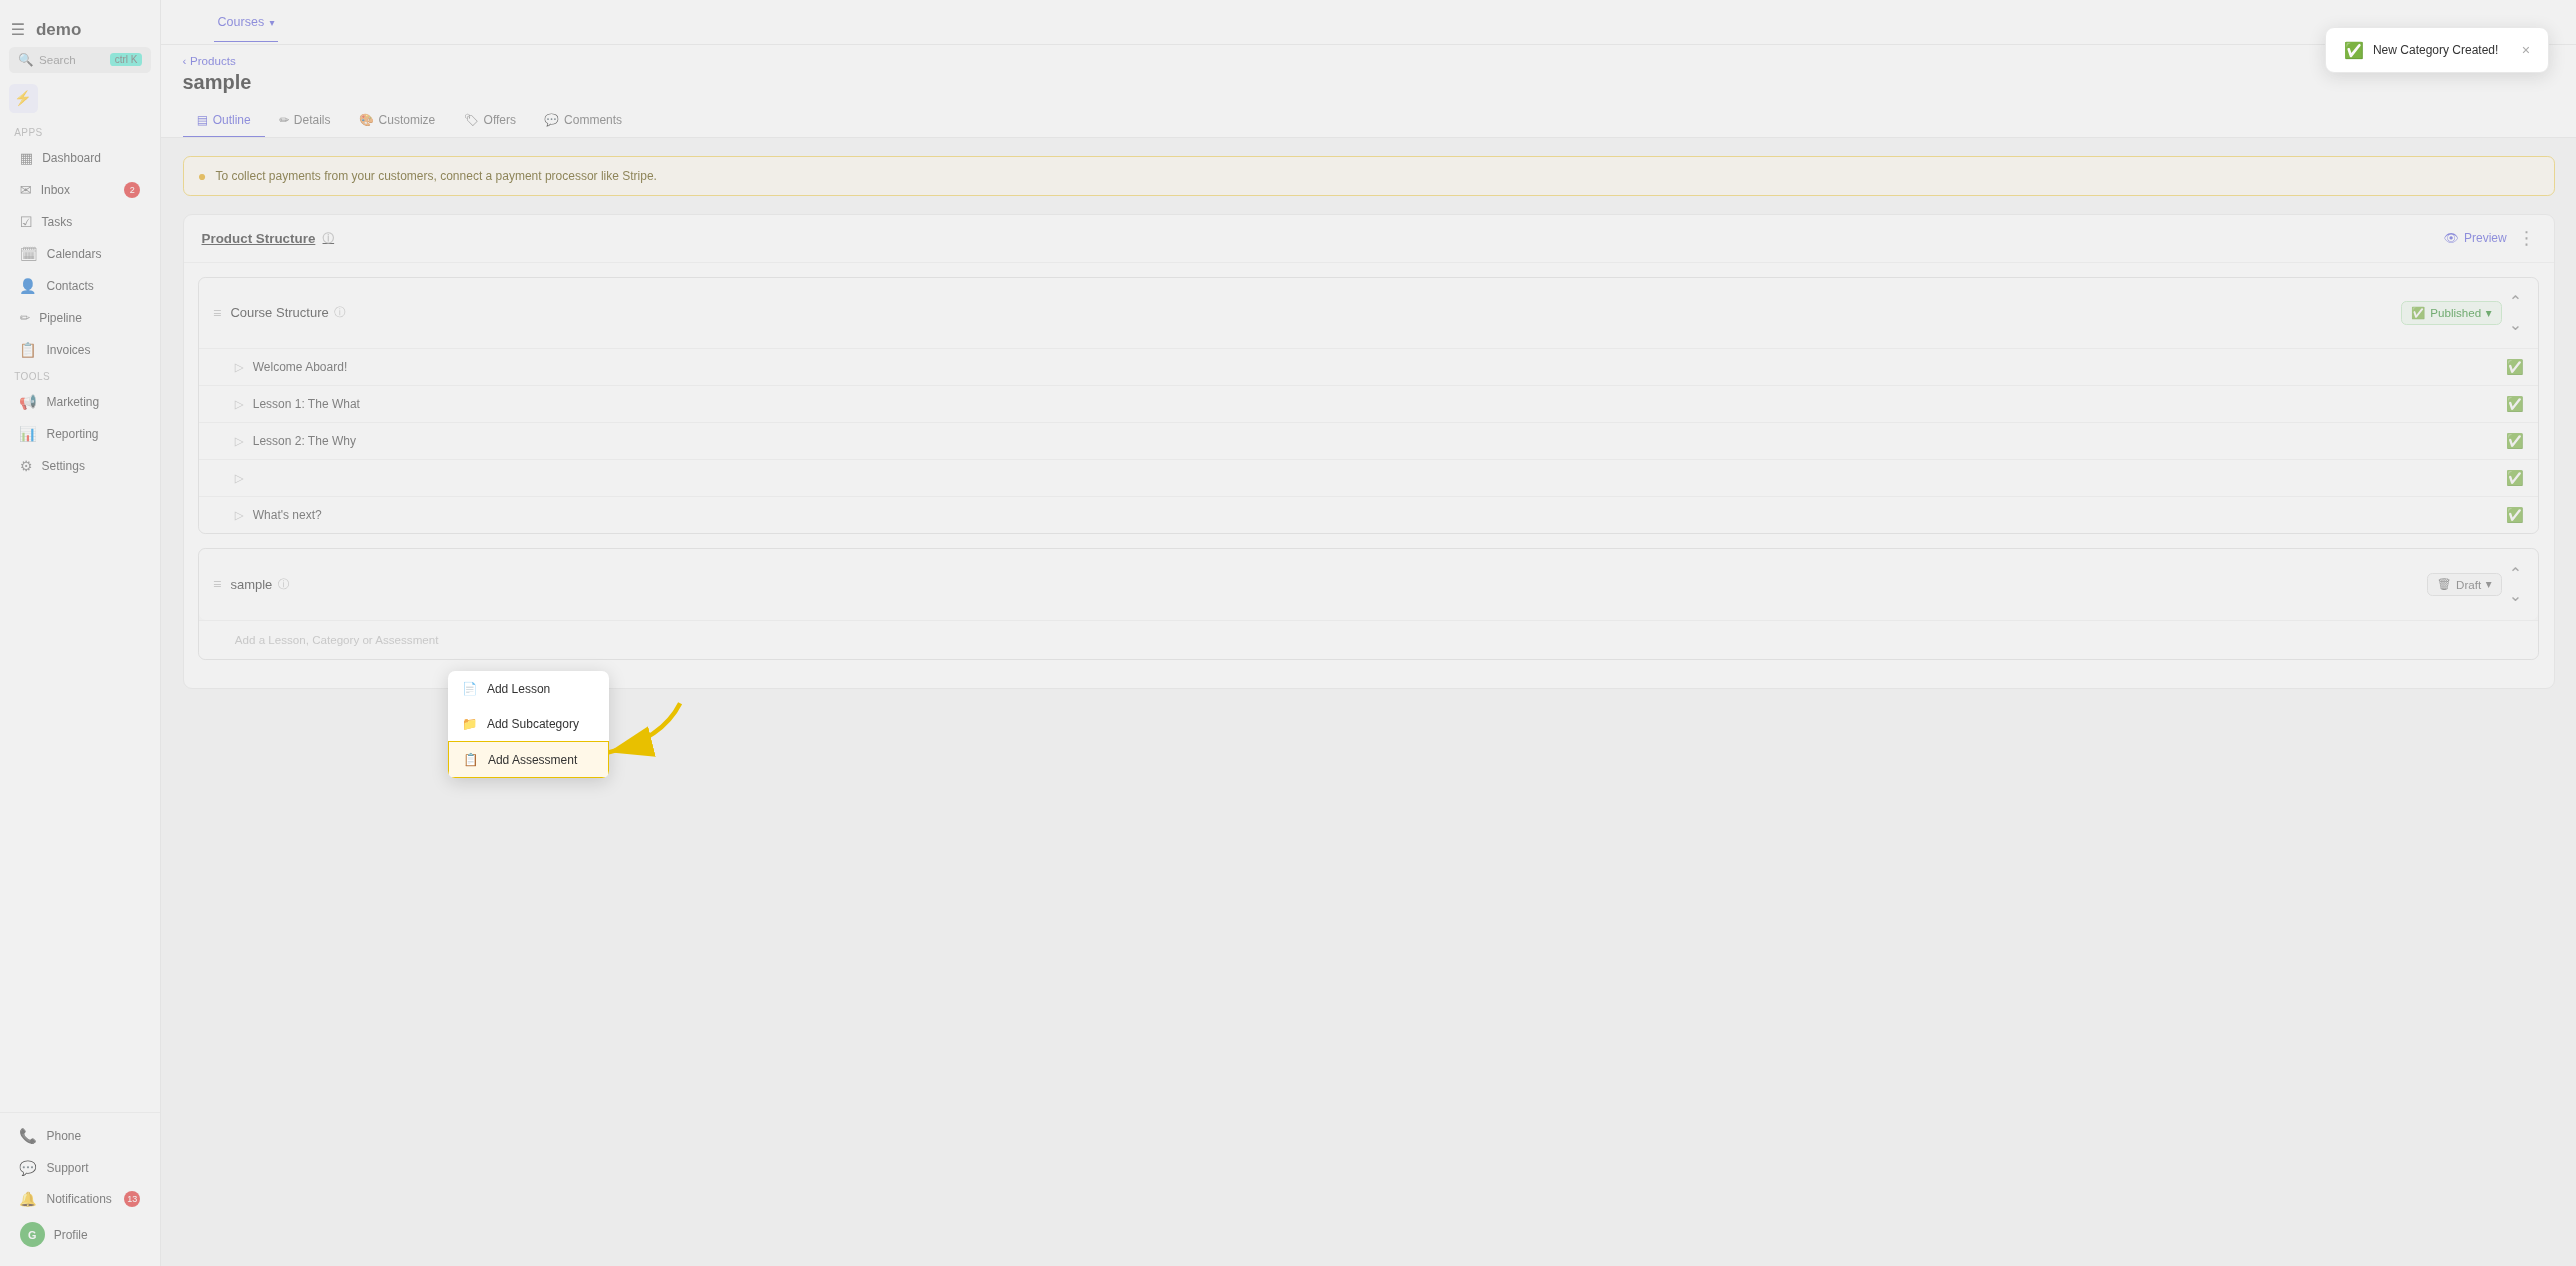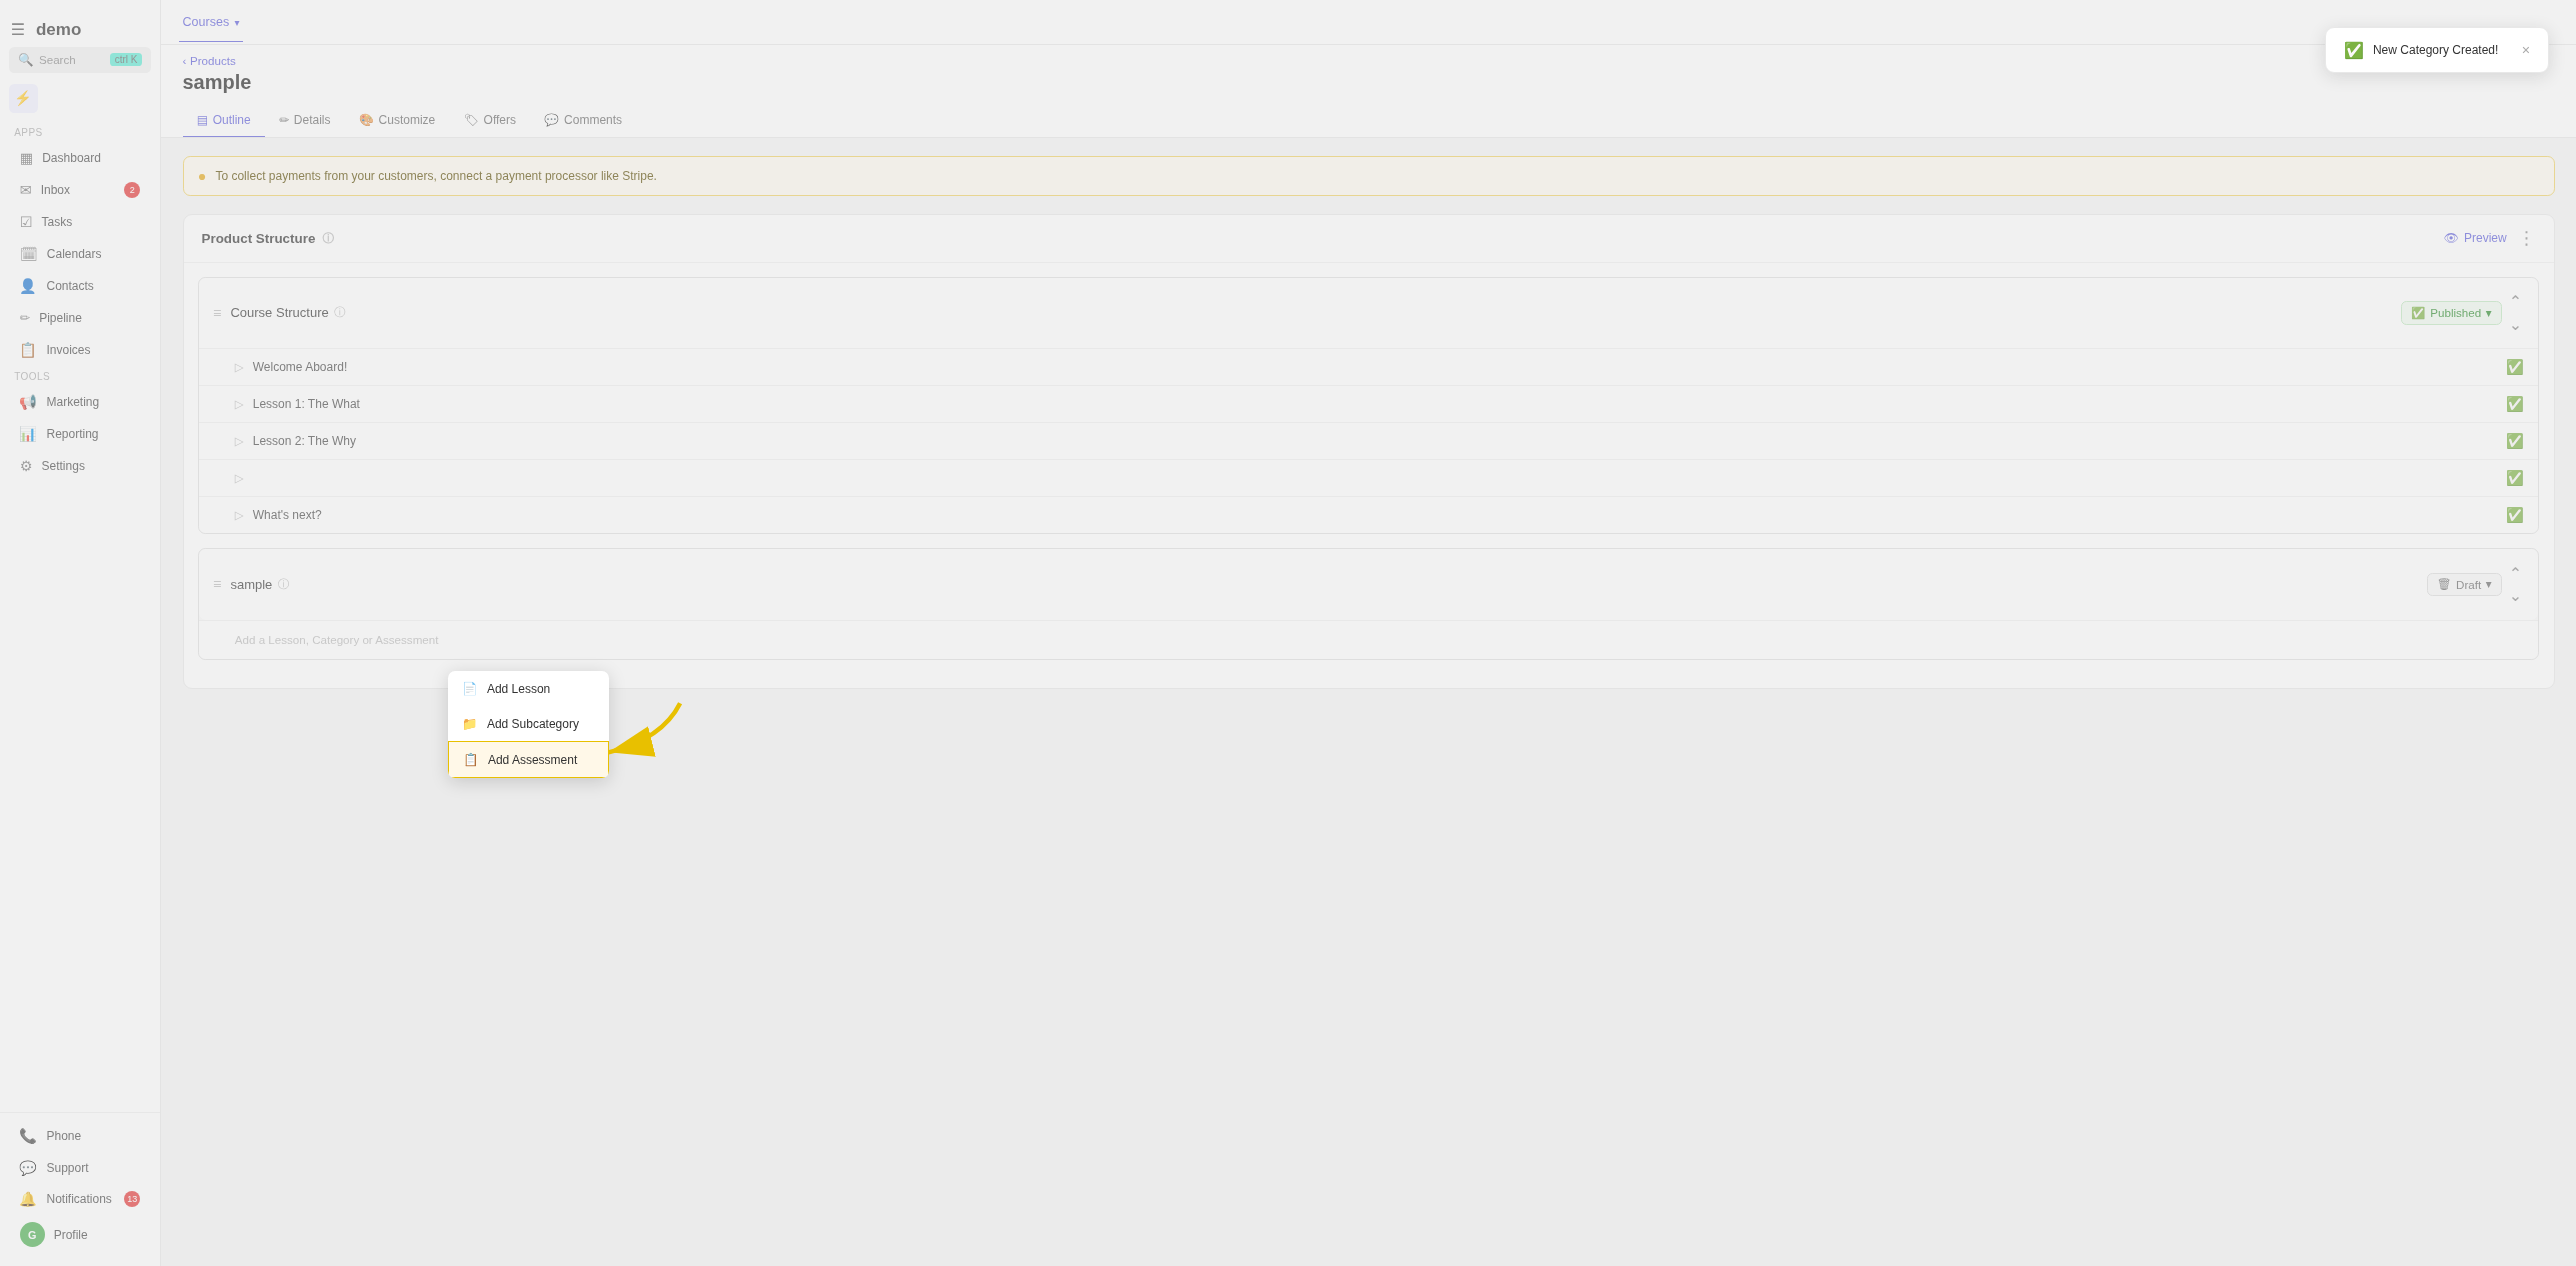--- a/index.html
+++ b/index.html
@@ -104,20 +104,21 @@
       height: 45px;
       gap: 18px;
     }
     .topnav-tab {
       padding: 12.5px 3.6px;
       cursor: pointer;
       font-size: 12.5px;
       color: #888;
       border-bottom: 1.8px solid transparent;
       margin-bottom: -0.9px;
+      margin-left: 35px;
     }
     .topnav-tab.active {
       color: #5b5bdb;
       border-bottom: 1.8px solid #5b5bdb;
       font-weight: 500;
     }
     .topnav-tab-arrow { font-size: 10px; margin-left: 1.8px; }
 
     
     .page-header {
@@ -198,20 +199,21 @@
       padding: 14.3px 18px;
       border-bottom: 0.9px solid #f0f0f0;
     }
     .card-header-title {
       display: flex;
       align-items: center;
       gap: 7.2px;
       font-size: 13.4px;
       font-weight: 600;
       color: #333;
+      text-decoration: underline;
     }
     .card-header-actions {
       display: flex;
       align-items: center;
       gap: 10.8px;
     }
     .preview-btn {
       display: flex;
       align-items: center;
       gap: 5.4px;

